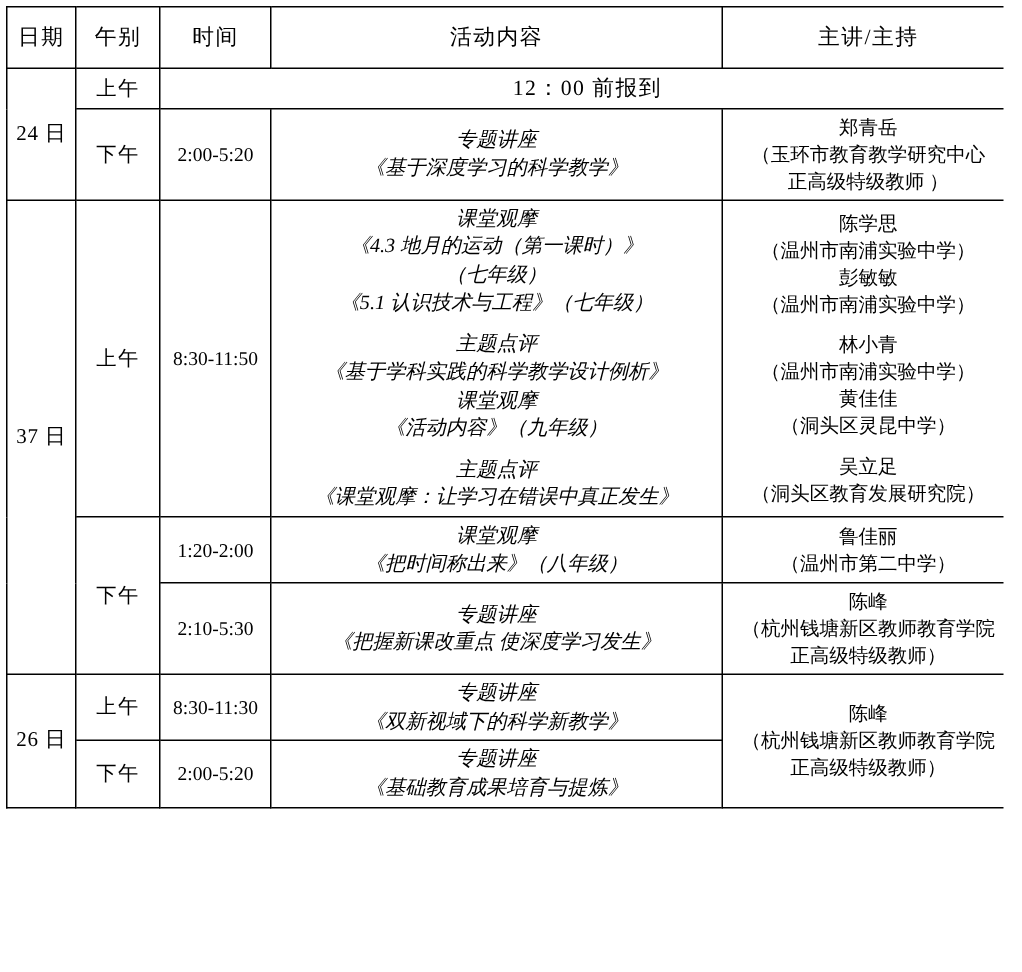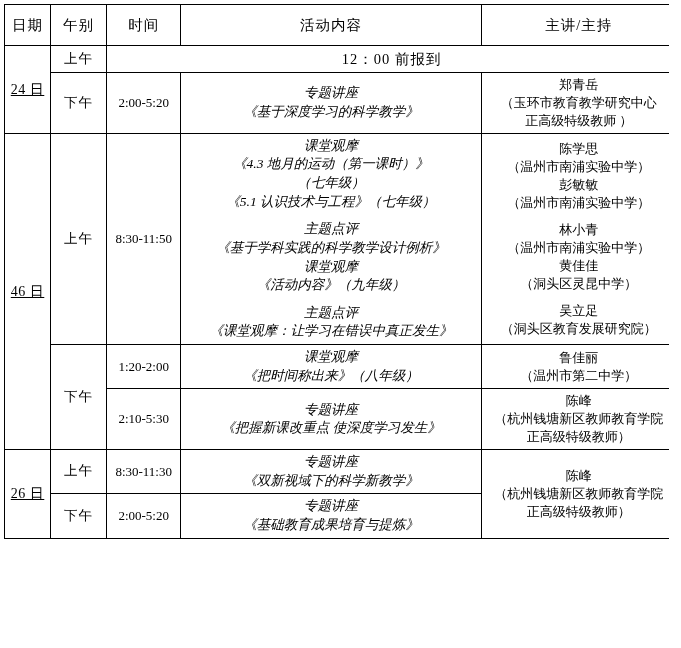--- a/index.html
+++ b/index.html
@@ -40,21 +40,20 @@
   .col-speaker { width: 195px; }
 
   thead td {
     height: 34px;
     font-size: 14.5px;
     letter-spacing: 1px;
   }
   .cell-date {
     font-size: 14px;
     letter-spacing: 0.5px;
-    text-decoration: underline;
   }
   .cell-half {
     font-size: 13.5px;
     letter-spacing: 1px;
   }
   .cell-time {
     font-size: 13px;
     white-space: nowrap;
   }
   .cell-content {
@@ -110,21 +109,21 @@
           <span class="line">《基于深度学习的科学教学》</span>
         </td>
         <td class="cell-speaker">
           <span class="line">郑青岳</span>
           <span class="line">（玉环市教育教学研究中心</span>
           <span class="line">正高级特级教师 ）</span>
         </td>
       </tr>
 
       <tr>
-        <td class="cell-date" rowspan="3">46 日</td>
+        <td class="cell-date" rowspan="3">37 日</td>
         <td class="cell-half">上午</td>
         <td class="cell-time">8:30-11:50</td>
         <td class="cell-content">
           <span class="line">课堂观摩</span>
           <span class="line">《4.3 地月的运动（第一课时）》</span>
           <span class="line">（七年级）</span>
           <span class="line">《5.1 认识技术与工程》（七年级）</span>
           <span class="gap"></span>
           <span class="line">主题点评</span>
           <span class="line">《基于学科实践的科学教学设计例析》</span>

